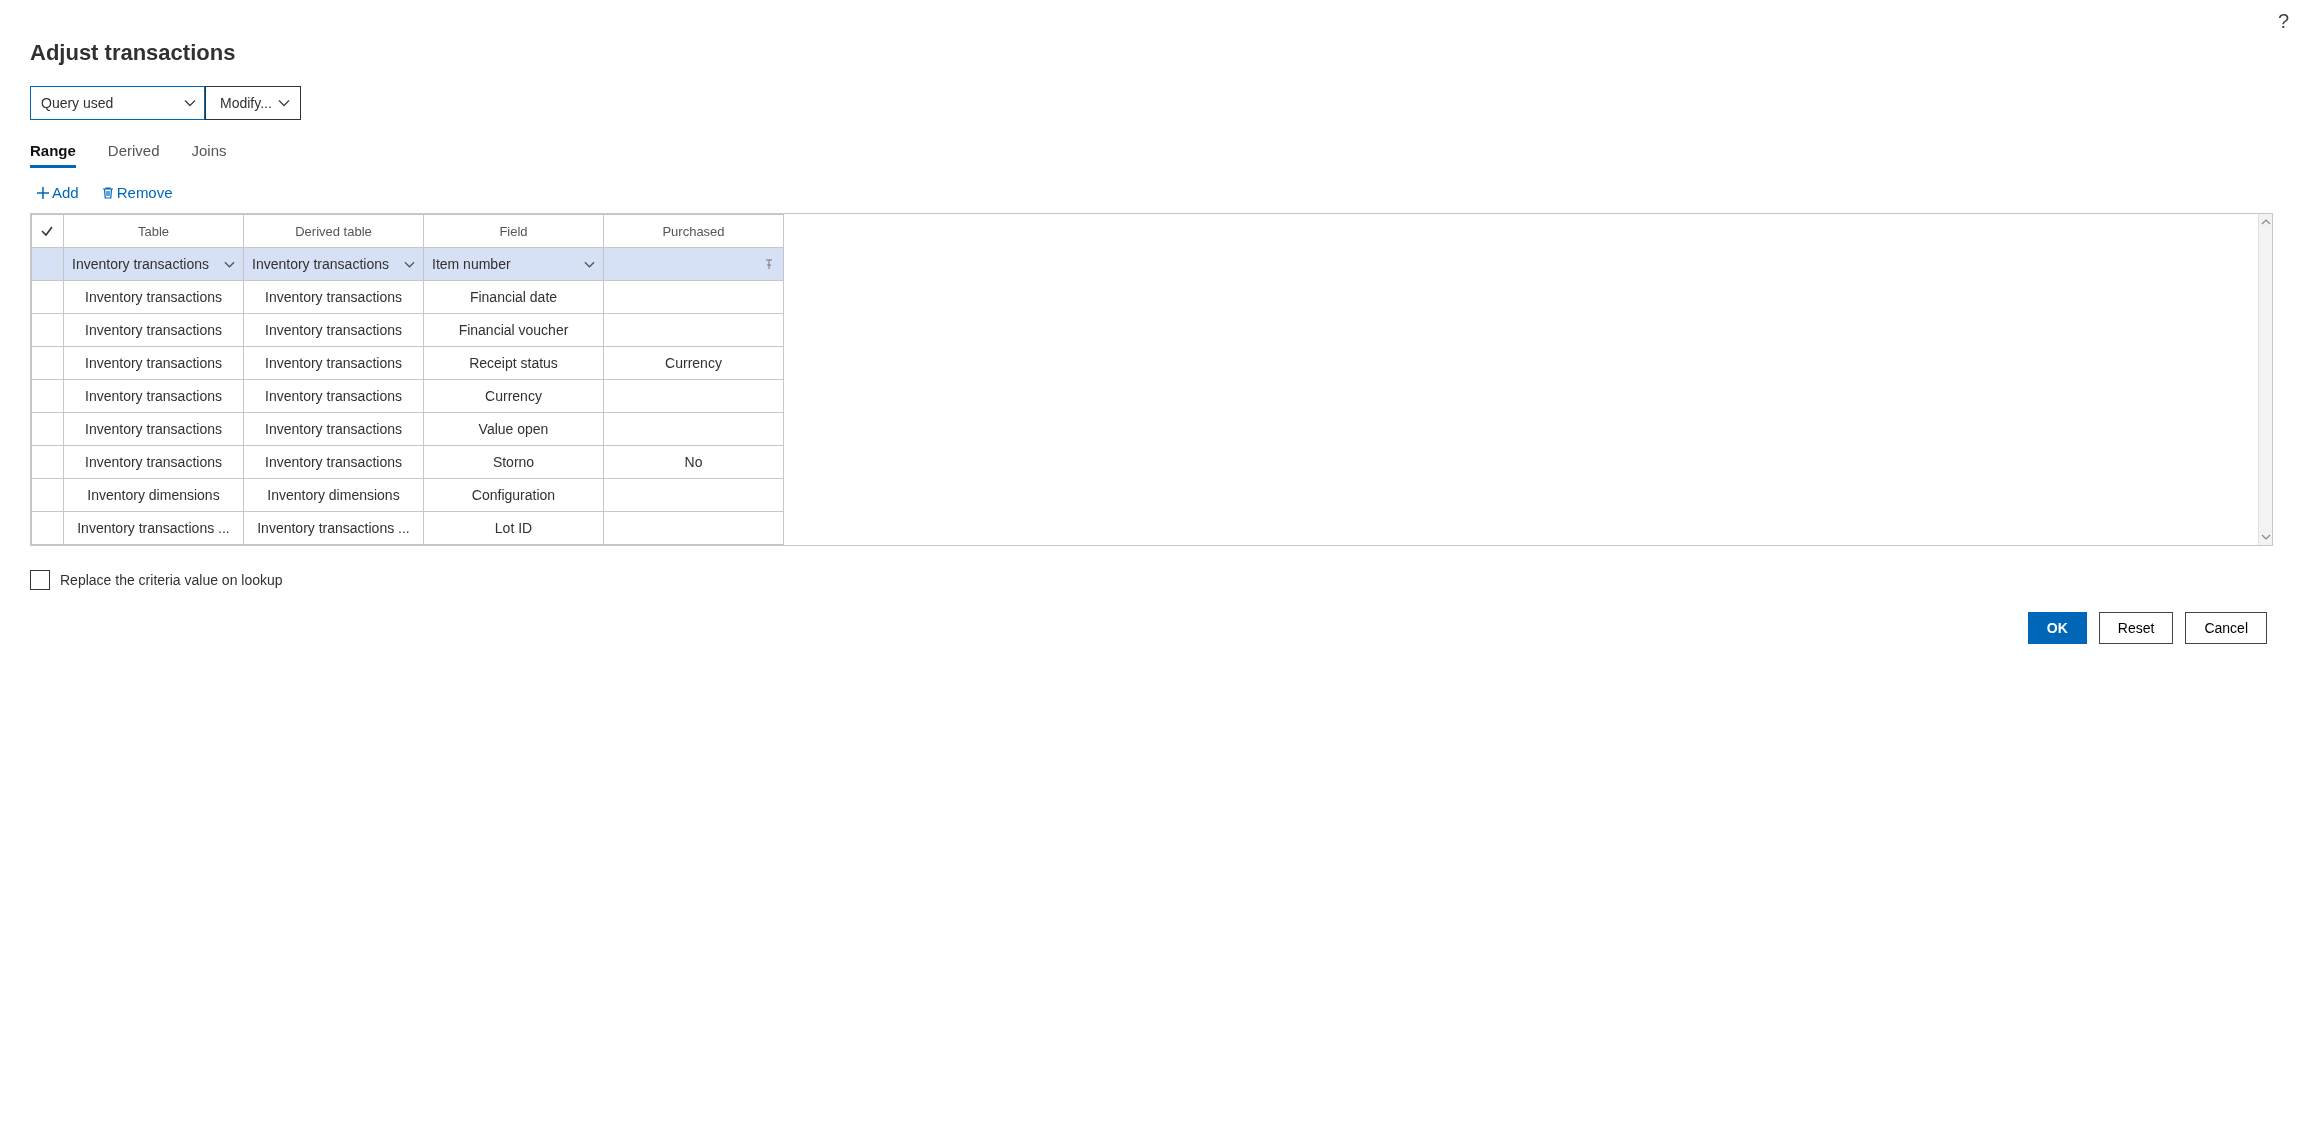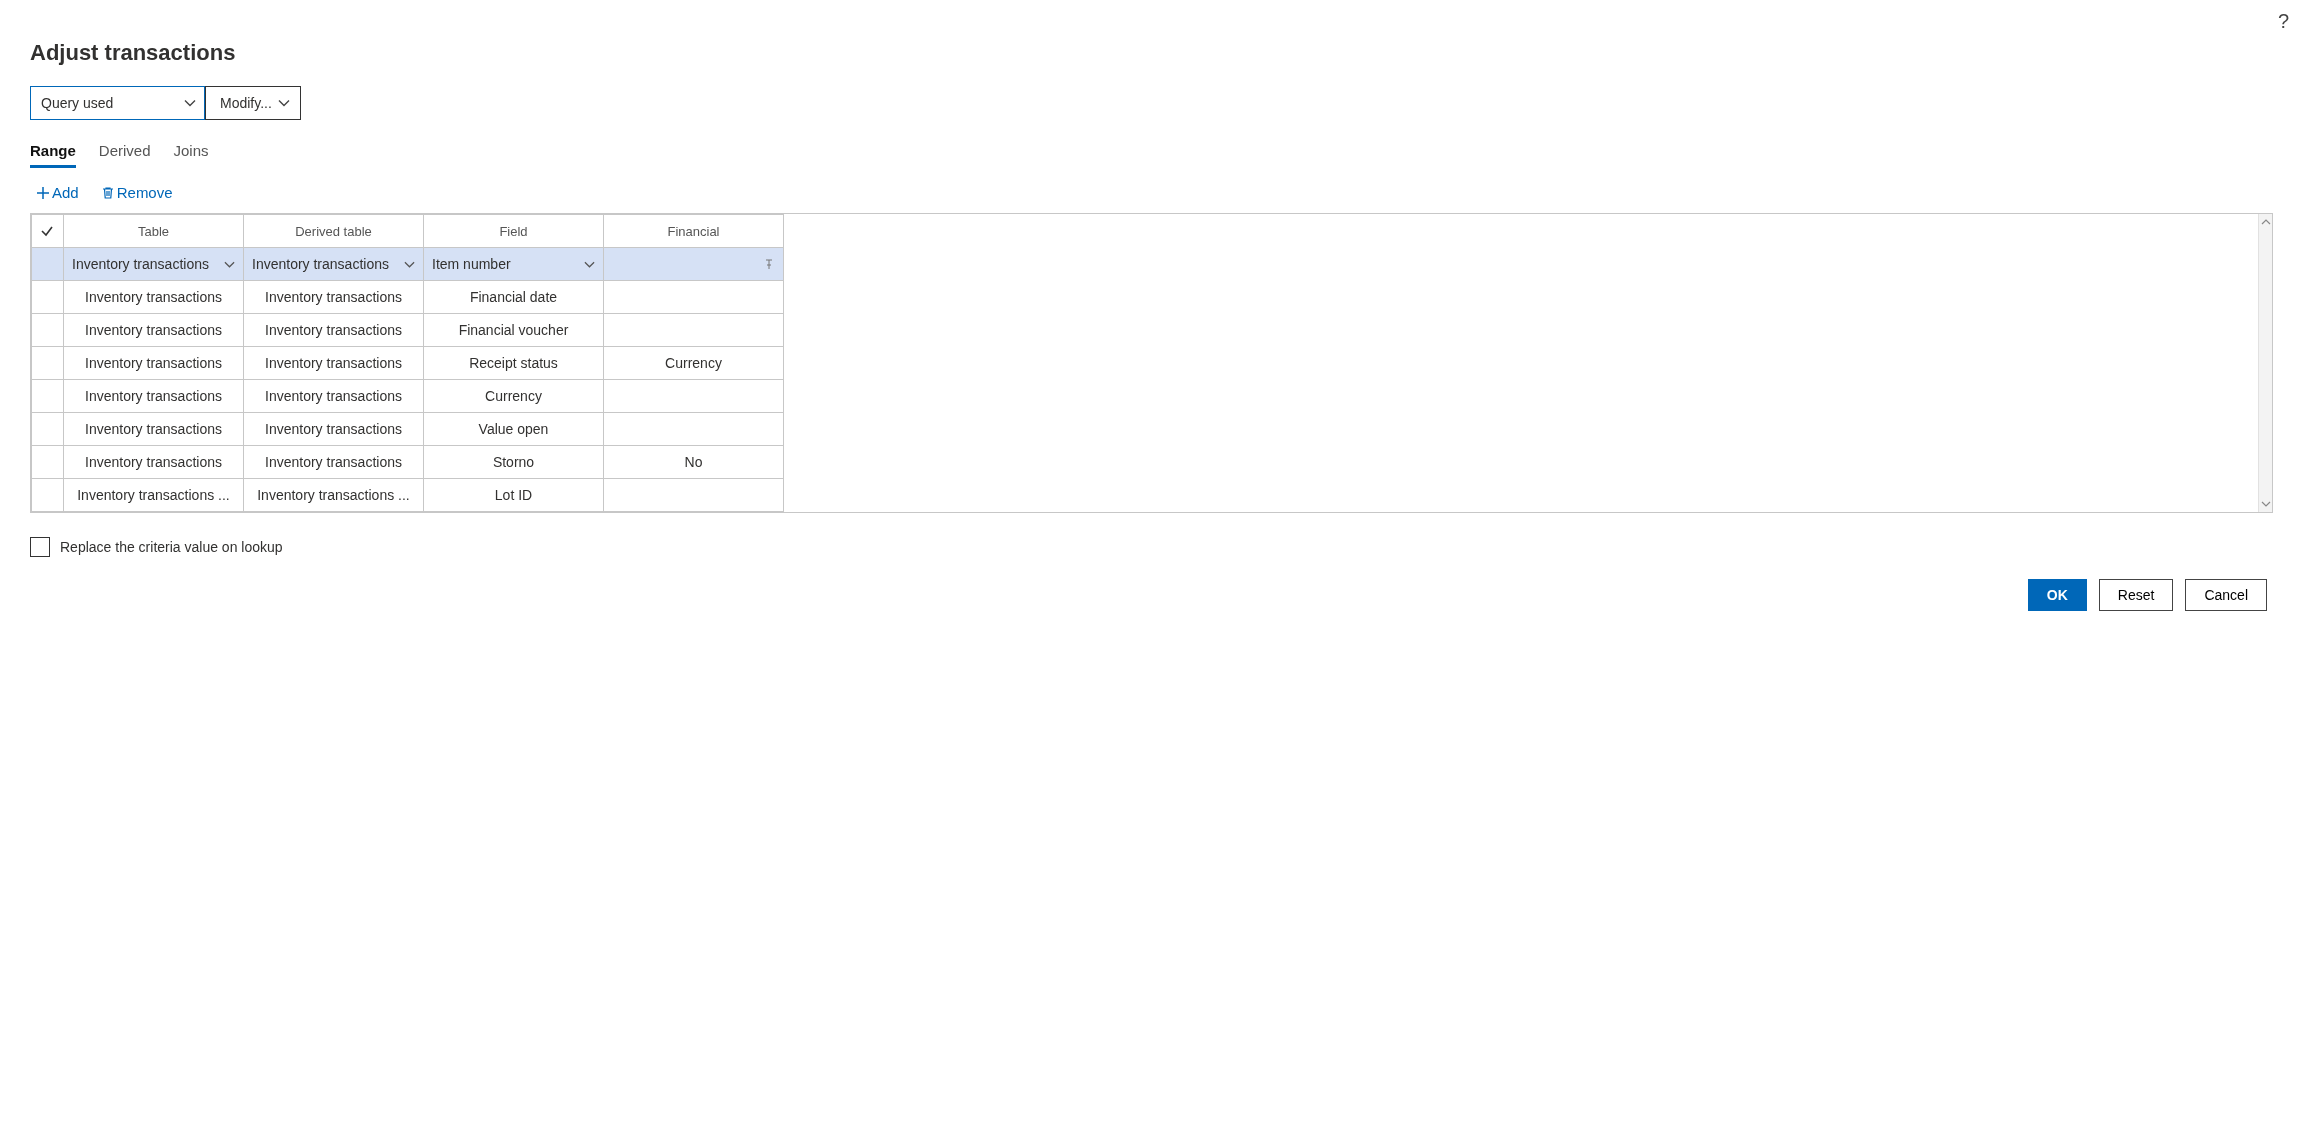--- a/index.html
+++ b/index.html
@@ -58,21 +58,21 @@
     background: #fff;
     padding: 0 10px 0 14px;
     cursor: pointer;
     gap: 6px;
   }
   .chevron-down-icon {
     pointer-events: none;
   }
   .tabs {
     display: flex;
-    gap: 23px;
+    gap: 32px;
     border-bottom: none;
     margin-bottom: 14px;
   }
   .tab {
     font-size: 15px;
     color: #555;
     padding-bottom: 6px;
     cursor: pointer;
   }
   .tab.active {
@@ -258,21 +258,21 @@
         <thead>
           <tr>
             <th class="th-check">
               <svg width="14" height="14" viewBox="0 0 14 14">
                   <path d="M2 7 L6 11 L12 3" stroke="#333" stroke-width="1.6" fill="none"></path>
                 </svg>
             </th>
             <th>Table</th>
             <th>Derived table</th>
             <th>Field</th>
-            <th>Financial</th>
+            <th>Purchased</th>
           </tr>
         </thead>
         <tbody id="grid-body">
             <tr class="row-selected">
               <td></td>
               <td>
                 <div class="cell-flex">
                   <span>Inventory transactions</span>
                   <span class="dd-icon">
                     <svg width="11" height="11" viewBox="0 0 12 12">
@@ -349,20 +349,27 @@
             </tr>
             <tr>
               <td></td>
               <td>Inventory transactions</td>
               <td>Inventory transactions</td>
               <td>Storno</td>
               <td>No</td>
             </tr>
             <tr>
               <td></td>
+              <td>Inventory dimensions</td>
+              <td>Inventory dimensions</td>
+              <td>Configuration</td>
+              <td></td>
+            </tr>
+            <tr>
+              <td></td>
               <td>Inventory transactions ...</td>
               <td>Inventory transactions ...</td>
               <td>Lot ID</td>
               <td></td>
             </tr>
           </tbody>
       </table>
     </div>
     <div class="grid-spacer"></div>
     <div class="grid-scroll">

